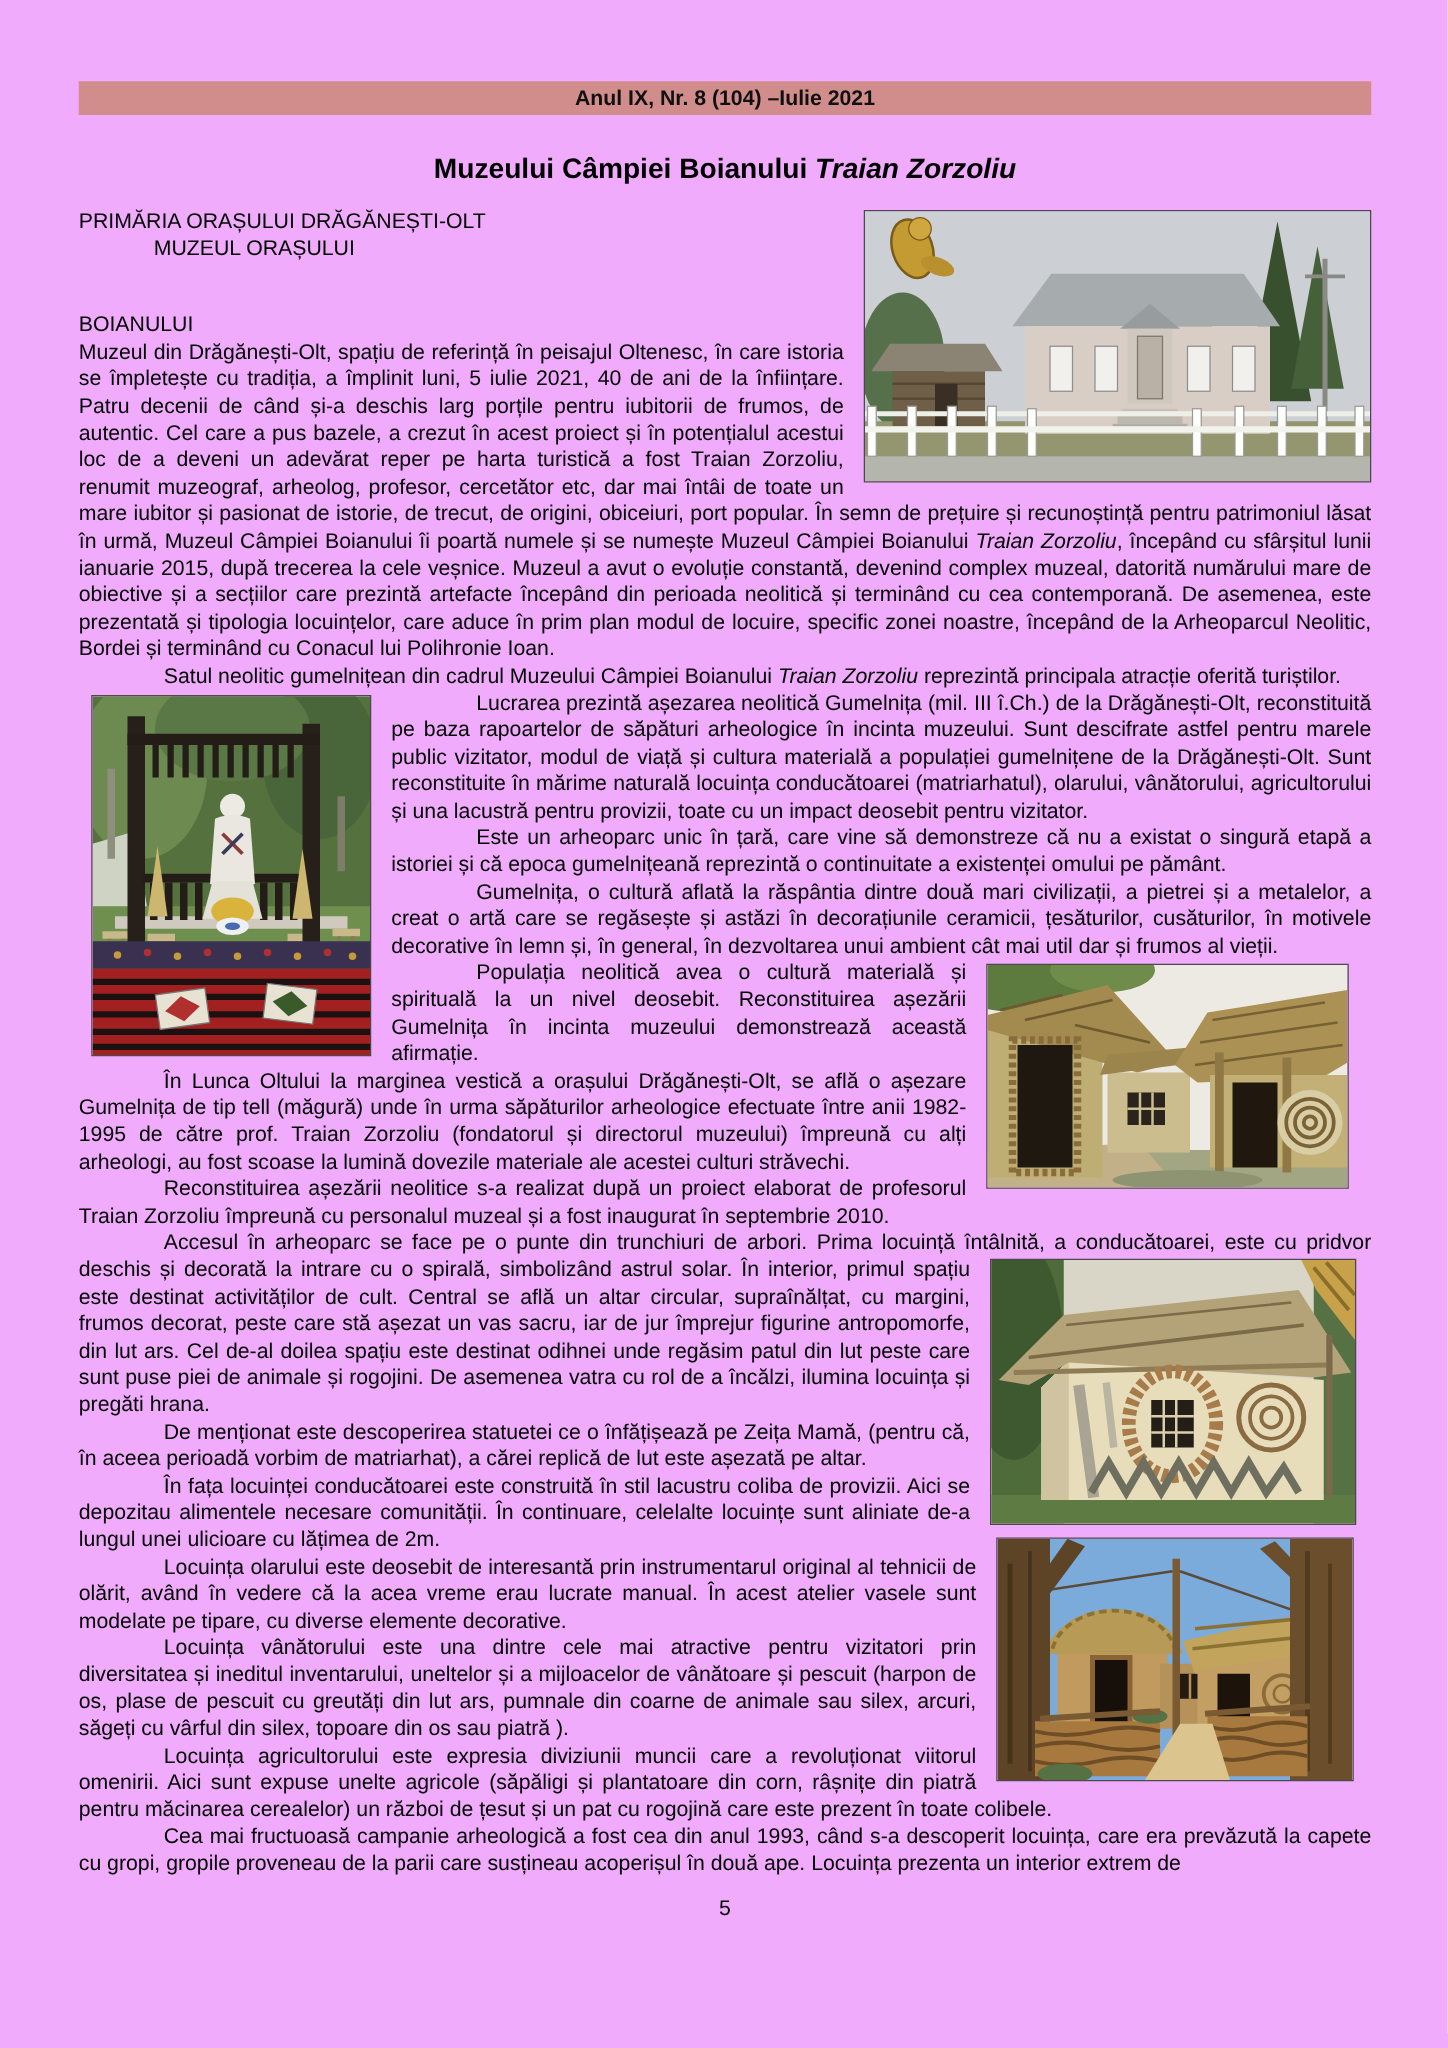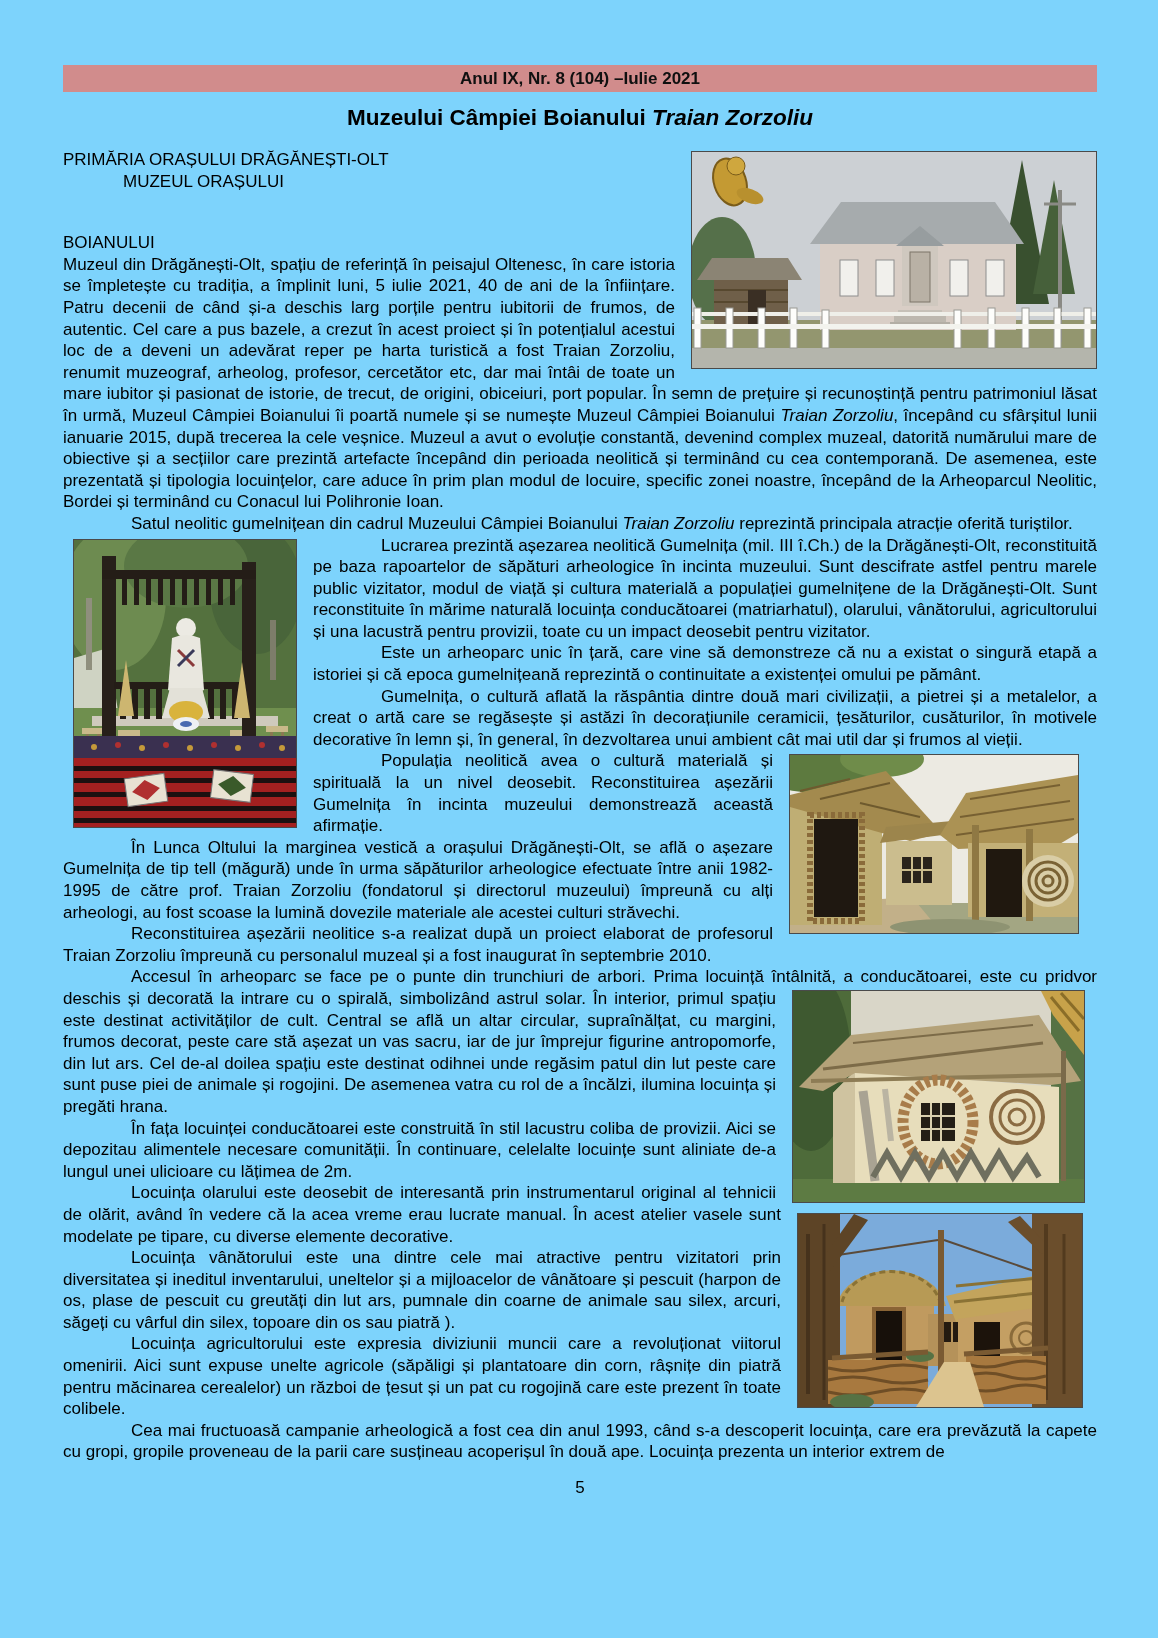--- a/index.html
+++ b/index.html
@@ -1,26 +1,26 @@
 <!DOCTYPE html>
 <html><head>
 <meta charset="utf-8">
 <style>
   html,body{margin:0;padding:0;background:#e8e8e8;}
   .page{
-    width:1158px;height:1638px;background:#7dd3fc;margin:0 auto;
+    width:1158px;height:1638px;background:#f0abfc;margin:0 auto;
     position:relative;overflow:hidden;
     font-family:"Liberation Sans", sans-serif;color:#000;
   }
   .content{padding:0 61px 0 63px;}
   .banner{
     margin-top:65px;height:27px;background:#d18c8c;
     text-align:center;font-weight:bold;font-size:17px;line-height:27px;color:#101010;
   }
-  .title{margin-top:12px;text-align:center;font-weight:bold;font-size:22.5px;line-height:28px;}
+  .title{margin-top:29px;text-align:center;font-weight:bold;font-size:22.5px;line-height:28px;}
   .title .it{font-style:italic;}
   .title-line2{white-space:pre-wrap;}
   .body{margin-top:17px;font-size:17px;line-height:21.6px;text-align:justify;}
   .body p{margin:0;text-indent:68px;}
   .body .seg{text-indent:0;margin-top:39px;}
   .it{font-style:italic;}
 
   span.photo{display:block;position:relative;overflow:hidden;border:1px solid #4a4a4a;}
   span.photo svg{display:block;}
   .ph1{float:right;width:404px;height:216px;margin:2px 0 8px 16px;border-color:#9a9a9a;}
@@ -294,20 +294,21 @@
           <rect x="168" y="142" width="80" height="48" fill="#a8793f"></rect>
           <path d="M168,150 q20,6 40,0 t40,0 M168,162 q20,-6 40,0 t40,0 M168,174 q20,6 40,0 t40,0" fill="none" stroke="#6f4e26" stroke-width="3"></path>
           <polygon points="118,193 146,148 172,148 186,193" fill="#dcc48f"></polygon>
           <ellipse cx="54" cy="188" rx="22" ry="8" fill="#567244"></ellipse>
           <ellipse cx="122" cy="142" rx="14" ry="6" fill="#567244"></ellipse>
           <line x1="34" y1="144" x2="130" y2="138" stroke="#7a5a32" stroke-width="5"></line>
           <line x1="166" y1="140" x2="250" y2="134" stroke="#7a5a32" stroke-width="5"></line>
         </svg>
           </span><span class="seg">deschis și decorată la intrare cu o spirală, simbolizând  astrul solar. În interior, primul spațiu este destinat activităților de cult. Central  se află un altar  circular, supraînălțat, cu margini, frumos decorat, peste care stă așezat un vas sacru, iar de jur împrejur figurine antropomorfe, din lut ars. Cel de-al doilea spațiu este destinat odihnei unde regăsim patul din lut peste care sunt puse piei de animale și rogojini. De asemenea vatra cu rol de a încălzi, ilumina locuința și pregăti hrana.</span></p>
 
+      <p>De menționat este descoperirea statuetei ce o înfățișează pe Zeița Mamă, (pentru că, în aceea perioadă vorbim de matriarhat), a cărei replică de lut este așezată pe altar.</p>
       <p>În fața  locuinței conducătoarei este  construită în stil lacustru coliba de provizii. Aici se depozitau alimentele necesare comunității. În continuare, celelalte locuințe sunt aliniate de-a lungul unei ulicioare cu lățimea de 2m.</p>
       <p>Locuința olarului este deosebit de interesantă prin instrumentarul original al tehnicii de olărit, având în vedere că la acea vreme erau lucrate manual. În acest atelier vasele sunt modelate pe tipare, cu diverse elemente decorative.</p>
       <p>Locuința vânătorului este una dintre cele  mai atractive pentru vizitatori prin diversitatea și ineditul inventarului,  uneltelor  și a mijloacelor de vânătoare și pescuit (harpon de os, plase de pescuit cu greutăți din lut ars, pumnale din coarne de animale   sau silex, arcuri,  săgeți cu vârful din silex, topoare din os sau piatră ).</p>
       <p>Locuința agricultorului este expresia diviziunii muncii care a revoluționat viitorul omenirii. Aici sunt expuse unelte agricole (săpăligi și plantatoare din corn, râșnițe din piatră pentru măcinarea cerealelor) un război de țesut și un pat cu rogojină care este prezent în toate colibele.</p>
       <p>Cea mai fructuoasă campanie arheologică a fost cea din anul 1993, când s-a descoperit locuința, care era prevăzută la capete  cu gropi, gropile proveneau de la  parii care susțineau acoperișul în două ape. Locuința prezenta un interior extrem de</p>
 
       <div class="footer">5</div>
     </div>
   </div>
 </div>

